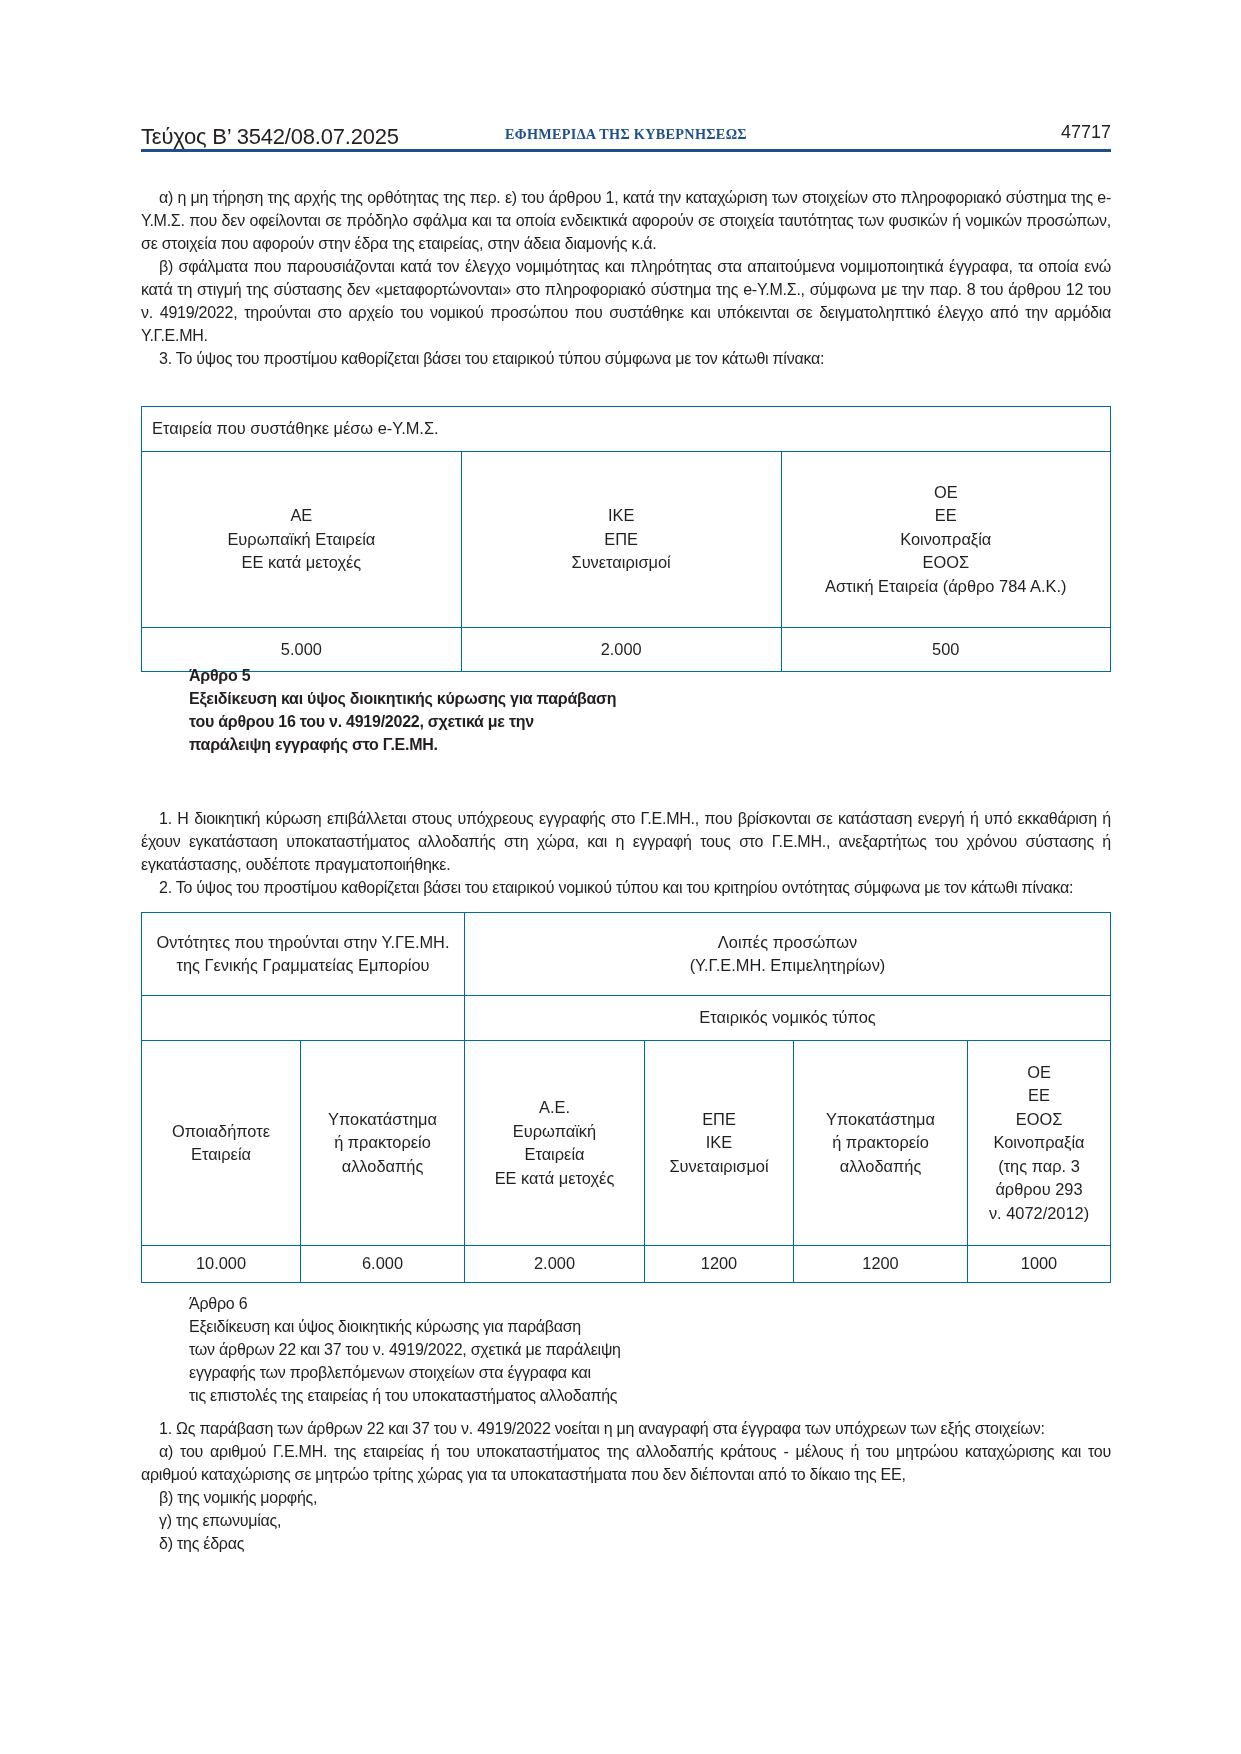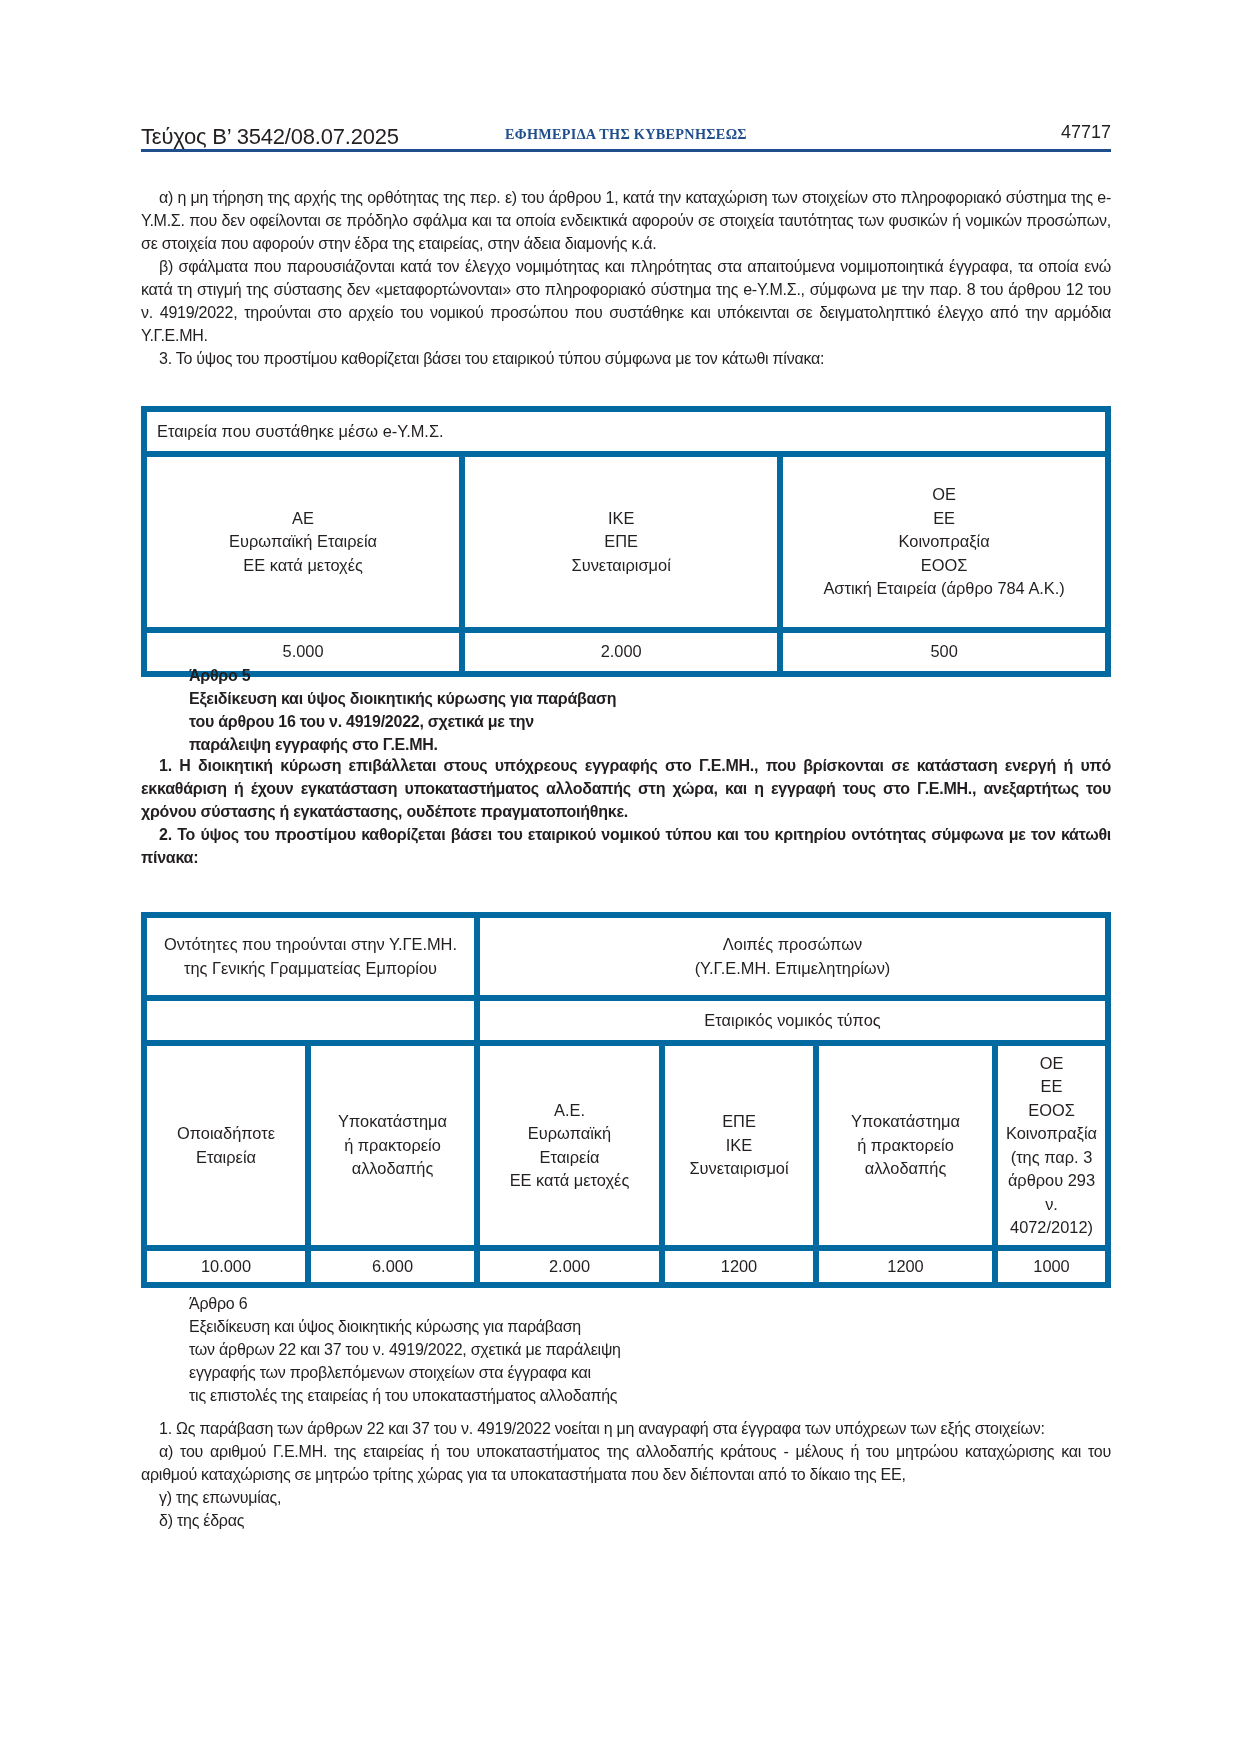--- a/index.html
+++ b/index.html
@@ -7,21 +7,21 @@
   .page { position:absolute; left:141px; top:0; width:970px; }
   .header { position:absolute; top:122px; left:0; width:970px; height:30px; }
   .header .issue { position:absolute; left:0; top:2px; font-size:22px; letter-spacing:-0.2px; }
   .header .title { position:absolute; left:0; width:970px; top:3px; text-align:center; font-family:"Liberation Serif", serif; font-weight:bold; color:#1f4e8c; font-size:15.5px; letter-spacing:0.3px; transform:scaleX(0.92); }
   .header .pageno { position:absolute; right:0; top:0; font-size:18px; }
   .rule { position:absolute; top:149px; left:0; width:970px; height:3px; background:#1f4e8c; }
   .text { font-size:16px; line-height:23px; letter-spacing:-0.25px; }
   .p { text-indent:18px; text-align:justify; margin:0; }
   .block { position:absolute; left:0; width:970px; }
   table { border-collapse:collapse; width:970px; font-size:16.4px; color:#231f20; }
-  td { border:6px solid #0369a1; text-align:center; vertical-align:middle; padding:0 4px; line-height:23.5px; }
+  td { border:1px solid #0369a1; text-align:center; vertical-align:middle; padding:0 4px; line-height:23.5px; }
   .art { margin:0; padding-left:48px; }
 </style>
 </head>
 <body>
 
 <div class="page">
 
   <div class="header">
     <span class="issue">Τεύχος Β’ 3542/08.07.2025</span>
     <span class="title">ΕΦΗΜΕΡΙΔΑ ΤΗΣ ΚΥΒΕΡΝΗΣΕΩΣ</span>
@@ -69,21 +69,21 @@
       </table>
   </div>
 
   <div class="block text" style="top:664px;font-weight:bold;">
     <p class="art">Άρθρο 5</p>
     <p class="art">Εξειδίκευση και ύψος διοικητικής κύρωσης για παράβαση</p>
     <p class="art">του άρθρου 16 του ν. 4919/2022, σχετικά με την</p>
     <p class="art">παράλειψη εγγραφής στο Γ.Ε.ΜΗ.</p>
   </div>
 
-  <div class="block text" style="top:754px;font-weight:bold;">
+  <div class="block text" style="top:807px;">
     <p class="p">1. Η διοικητική κύρωση επιβάλλεται στους υπόχρεους εγγραφής στο Γ.Ε.ΜΗ., που βρίσκονται σε κατάσταση ενεργή ή υπό εκκαθάριση ή έχουν εγκατάσταση υποκαταστήματος αλλοδαπής στη χώρα, και η εγγραφή τους στο Γ.Ε.ΜΗ., ανεξαρτήτως του χρόνου σύστασης ή εγκατάστασης, ουδέποτε πραγματοποιήθηκε.</p>
     <p class="p">2. Το ύψος του προστίμου καθορίζεται βάσει του εταιρικού νομικού τύπου και του κριτηρίου οντότητας σύμφωνα με τον κάτωθι πίνακα:</p>
   </div>
 
   <div class="block" style="top:912px;border-radius:18px;">
     <table>
       <tbody>
           <tr style="height:83px;">
         <td colspan="2" style="width:313px;">
           <div style="padding:0 6px;">Οντότητες που τηρούνται στην Υ.ΓΕ.ΜΗ. της Γενικής Γραμματείας Εμπορίου</div>
@@ -149,17 +149,18 @@
     <p class="art">Άρθρο 6</p>
     <p class="art">Εξειδίκευση και ύψος διοικητικής κύρωσης για παράβαση</p>
     <p class="art">των άρθρων 22 και 37 του ν. 4919/2022, σχετικά με παράλειψη</p>
     <p class="art">εγγραφής των προβλεπόμενων στοιχείων στα έγγραφα και</p>
     <p class="art">τις επιστολές της εταιρείας ή του υποκαταστήματος αλλοδαπής</p>
   </div>
 
   <div class="block text" style="top:1417px;">
     <p class="p">1. Ως παράβαση των άρθρων 22 και 37 του ν. 4919/2022 νοείται η μη αναγραφή στα έγγραφα των υπόχρεων των εξής στοιχείων:</p>
     <p class="p">α) του αριθμού Γ.Ε.ΜΗ. της εταιρείας ή του υποκαταστήματος της αλλοδαπής κράτους - μέλους ή του μητρώου καταχώρισης και του αριθμού καταχώρισης σε μητρώο τρίτης χώρας για τα υποκαταστήματα που δεν διέπονται από το δίκαιο της ΕΕ,</p>
+    <p class="p">β) της νομικής μορφής,</p>
     <p class="p">γ) της επωνυμίας,</p>
     <p class="p">δ) της έδρας</p>
   </div>
 
 </div>
 
 </body></html>

